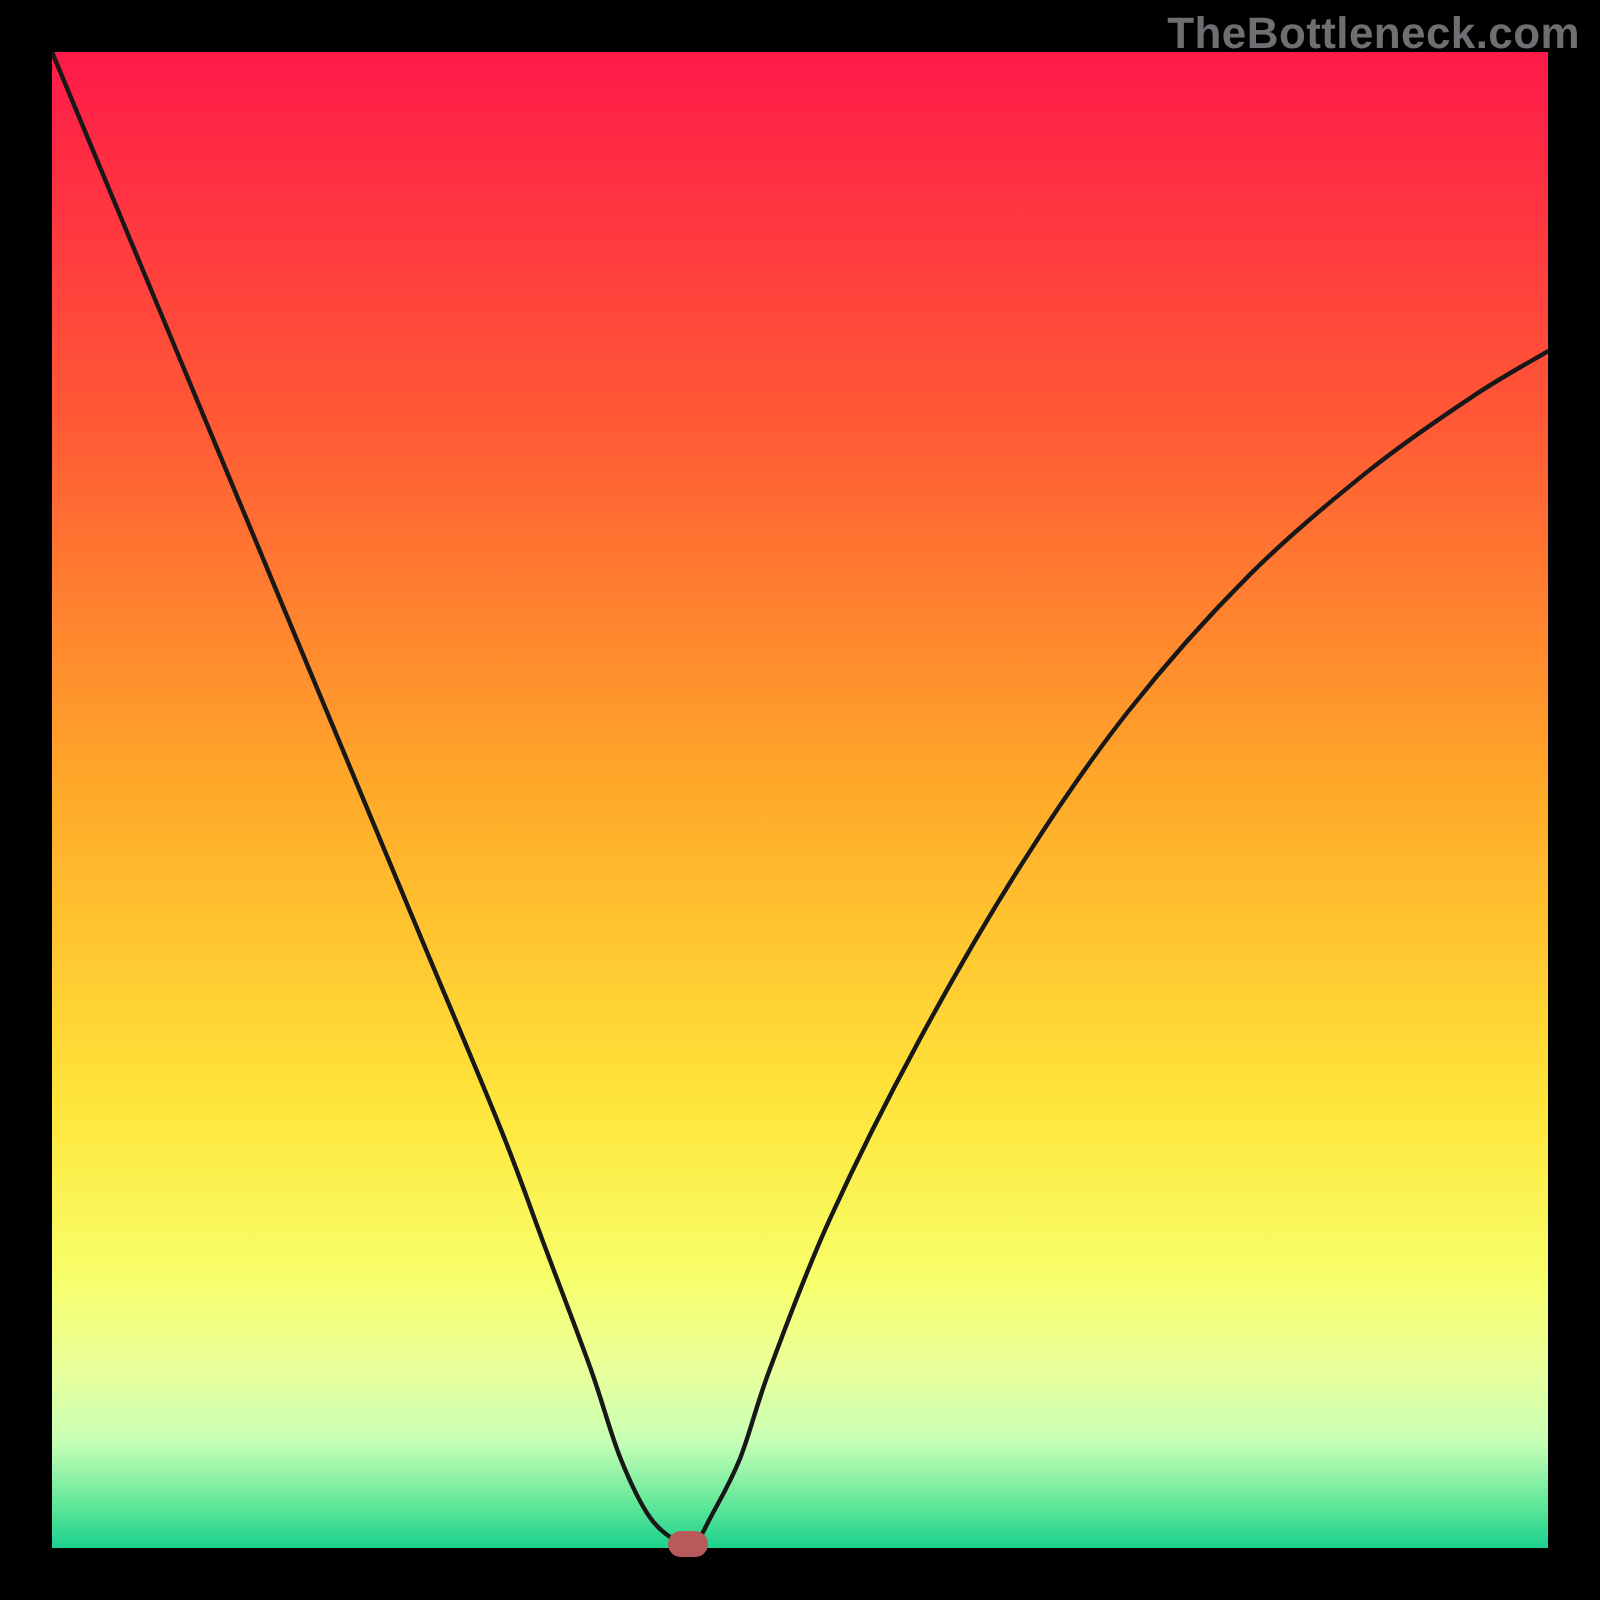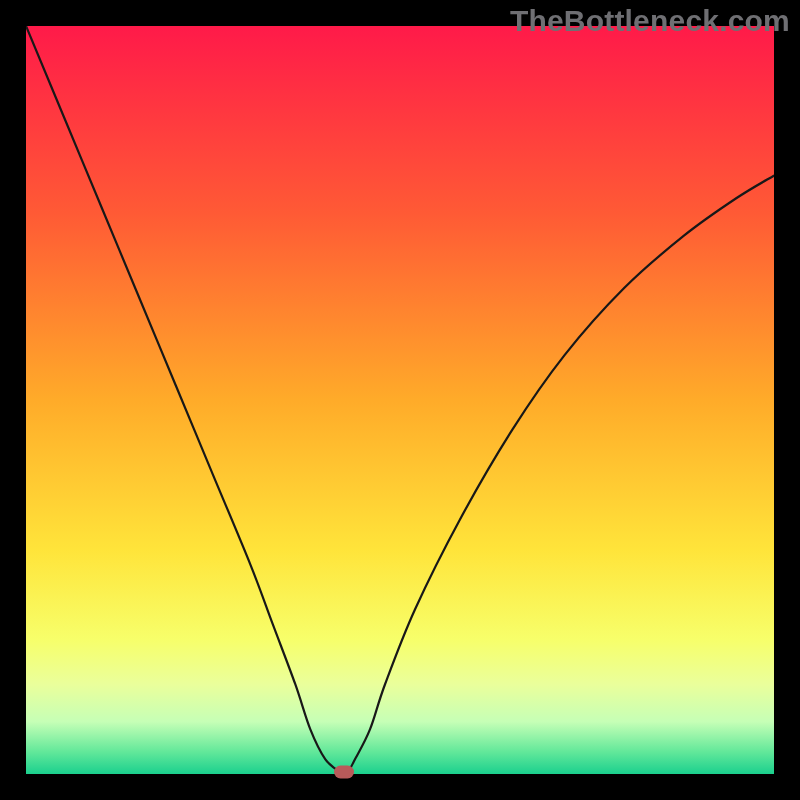--- a/index.html
+++ b/index.html
@@ -25,21 +25,21 @@
       #eaff9b 88%,
       #c6ffb6 93%,
       #63e89a 97%,
       #1bd08e 100%);
   }
   .watermark {
     position: absolute;
     top: 4px;
     right: 10px;
     font-family: Arial, Helvetica, sans-serif;
-    font-size: 30px;
+    font-size: 22px;
     font-weight: 600;
     color: #6f6f73;
     letter-spacing: 0.2px;
   }
   .curve {
     position: absolute;
     left: 26px;
     top: 26px;
     width: 748px;
     height: 748px;

